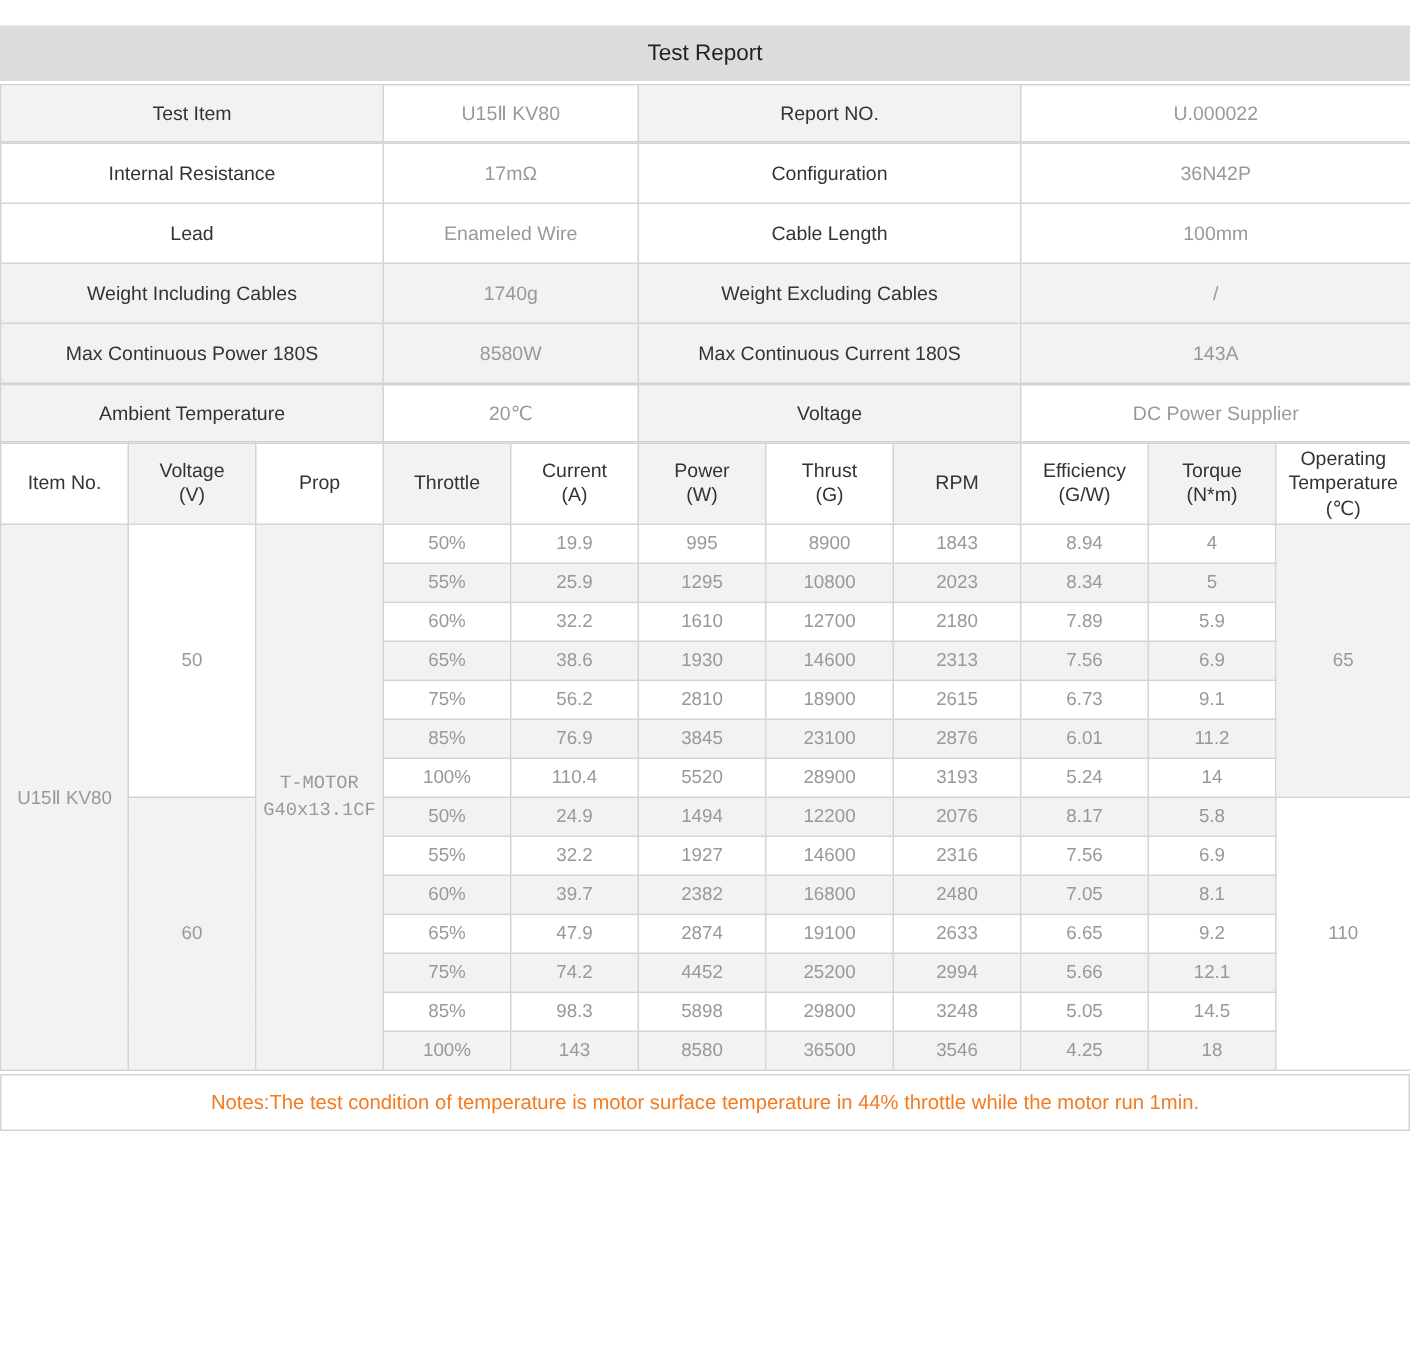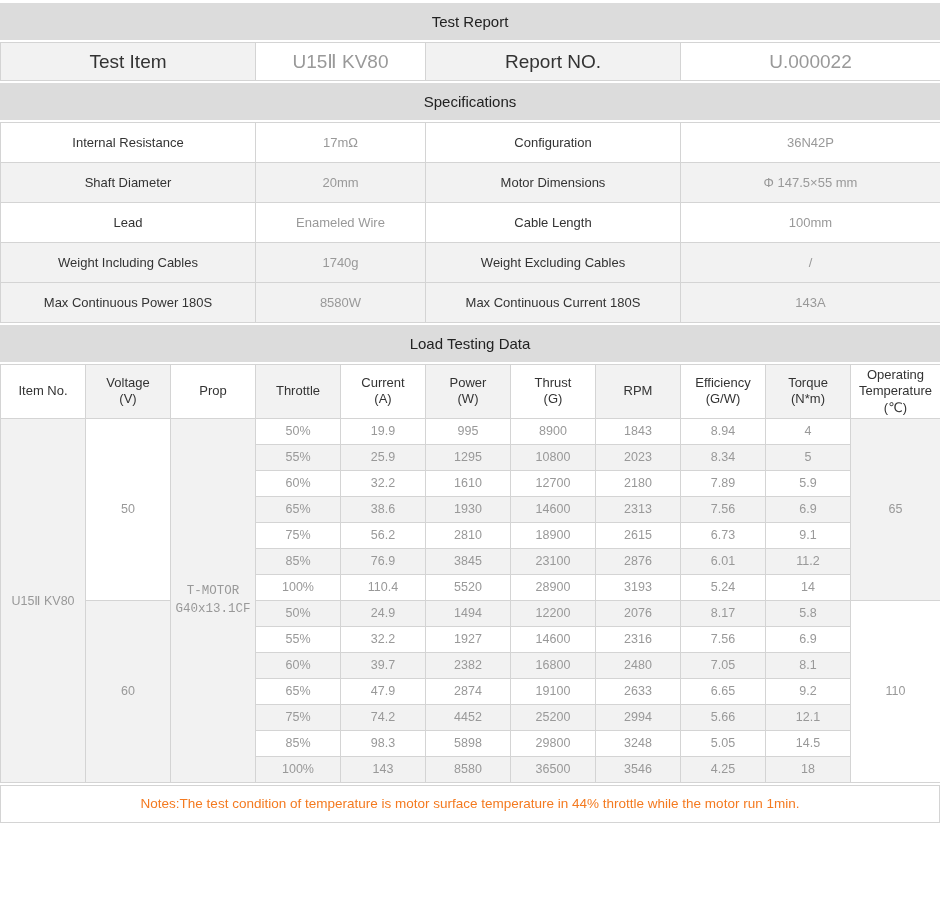--- a/index.html
+++ b/index.html
@@ -12,28 +12,28 @@
   }
   *{box-sizing:border-box;}
   html,body{margin:0;padding:0;background:#ffffff;}
   body{font-family:"Liberation Sans","DejaVu Sans",sans-serif;}
   .page{width:940px;margin:0 auto;}
   .section-bar{
     height:37px;background:var(--bar-bg);
     display:flex;align-items:center;justify-content:center;
     font-size:15px;color:#222;margin:2px 0;
   }
-  .section-bar.first{margin-top:3px;}
+  .section-bar.first{margin-top:17px;}
   table{width:940px;border-collapse:collapse;table-layout:fixed;}
   td,th{
     border:1px solid var(--border);
     text-align:center;vertical-align:middle;
     font-weight:normal;padding:2px 3px;overflow:hidden;
   }
-  .kv-table td{height:38px;font-size:19px;}
+  .kv-table td{height:38px;font-size:13px;}
   .spec-table td{height:40px;font-size:13px;}
   .cell-label{background:var(--stripe);color:var(--label-ink);}
   .cell-value{background:#ffffff;color:var(--value-ink);}
   .spec-table tr.row-white td{background:#ffffff;}
   .spec-table tr.row-gray td{background:var(--stripe);}
   .spec-table td.lbl{color:var(--label-ink);margin-top:32px;}
   .spec-table td.val{color:var(--value-ink);}
   .load-table th{
     height:52px;font-size:13px;color:var(--label-ink);
     white-space:pre-line;line-height:1.25;padding:2px 1px;
@@ -67,44 +67,35 @@
     <tbody>
         <tr>
       <td class="cell-label">Test Item</td>
       <td class="cell-value">U15Ⅱ KV80</td>
       <td class="cell-label">Report NO.</td>
       <td class="cell-value">U.000022</td>
     </tr>
   </tbody>
     </table>
 
-  <div class="section-bar">
-    <span>Specifications</span>
-  </div>
 
   <table class="spec-table">
     <colgroup>
         <col style="width:255px">
         <col style="width:170px">
         <col style="width:255px">
         <col style="width:260px">
       </colgroup>
     <tbody>
         <tr class="row-white">
           <td class="lbl">Internal Resistance</td>
           <td class="val">17mΩ</td>
           <td class="lbl">Configuration</td>
           <td class="val">36N42P</td>
         </tr>
-        <tr class="row-gray">
-          <td class="lbl">Shaft Diameter</td>
-          <td class="val">20mm</td>
-          <td class="lbl">Motor Dimensions</td>
-          <td class="val">Φ 147.5×55 mm</td>
-        </tr>
         <tr class="row-white">
           <td class="lbl">Lead</td>
           <td class="val">Enameled Wire</td>
           <td class="lbl">Cable Length</td>
           <td class="val">100mm</td>
         </tr>
         <tr class="row-gray">
           <td class="lbl">Weight Including Cables</td>
           <td class="val">1740g</td>
           <td class="lbl">Weight Excluding Cables</td>
@@ -112,24 +103,37 @@
         </tr>
         <tr class="row-gray">
           <td class="lbl">Max Continuous Power 180S</td>
           <td class="val">8580W</td>
           <td class="lbl">Max Continuous Current 180S</td>
           <td class="val">143A</td>
         </tr>
       </tbody>
   </table>
 
-  <div class="section-bar">
-    <span>Load Testing Data</span>
-  </div>
-
+
+  <table class="kv-table">
+    <colgroup>
+        <col style="width:255px">
+        <col style="width:170px">
+        <col style="width:255px">
+        <col style="width:260px">
+      </colgroup>
+    <tbody>
+        <tr>
+      <td class="cell-label">Ambient Temperature</td>
+      <td class="cell-value">20℃</td>
+      <td class="cell-label">Voltage</td>
+      <td class="cell-value">DC Power Supplier</td>
+    </tr>
+  </tbody>
+    </table>
 
   <table class="load-table">
     <colgroup>
       <col style="width:85px">
         <col style="width:85px">
         <col style="width:85px">
         <col style="width:85px">
       <col style="width:85px">
         <col style="width:85px">
         <col style="width:85px">

